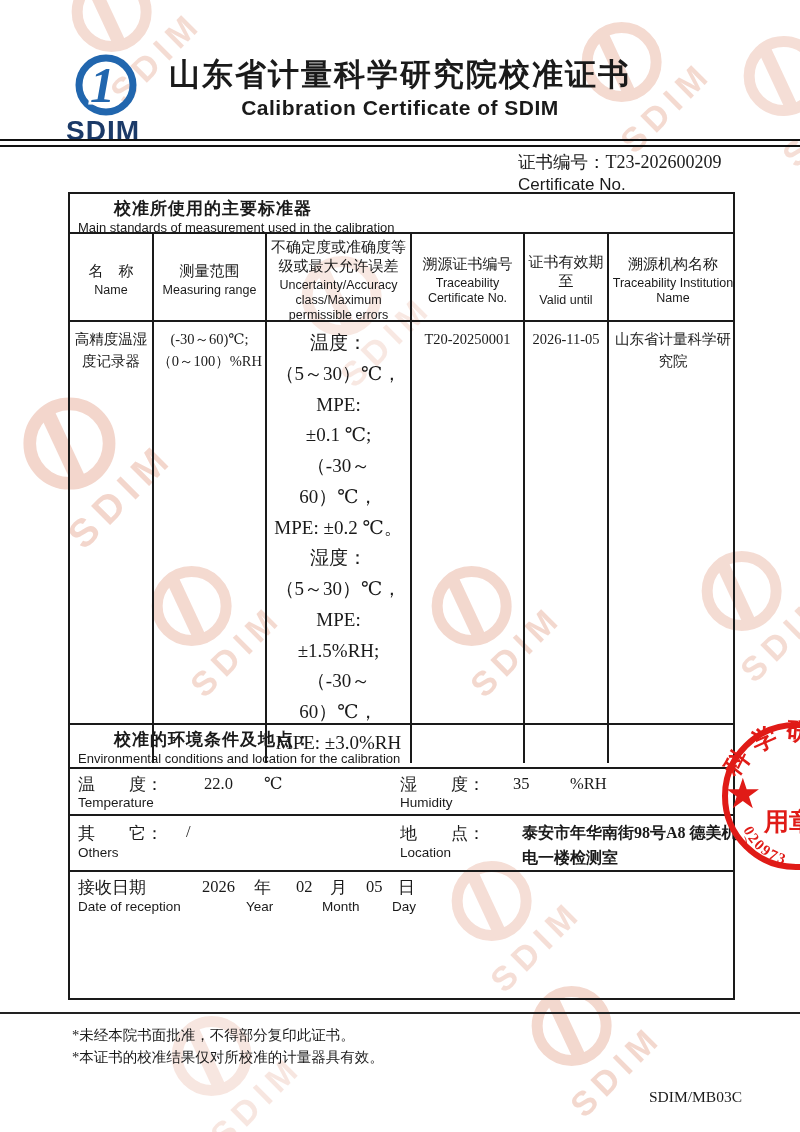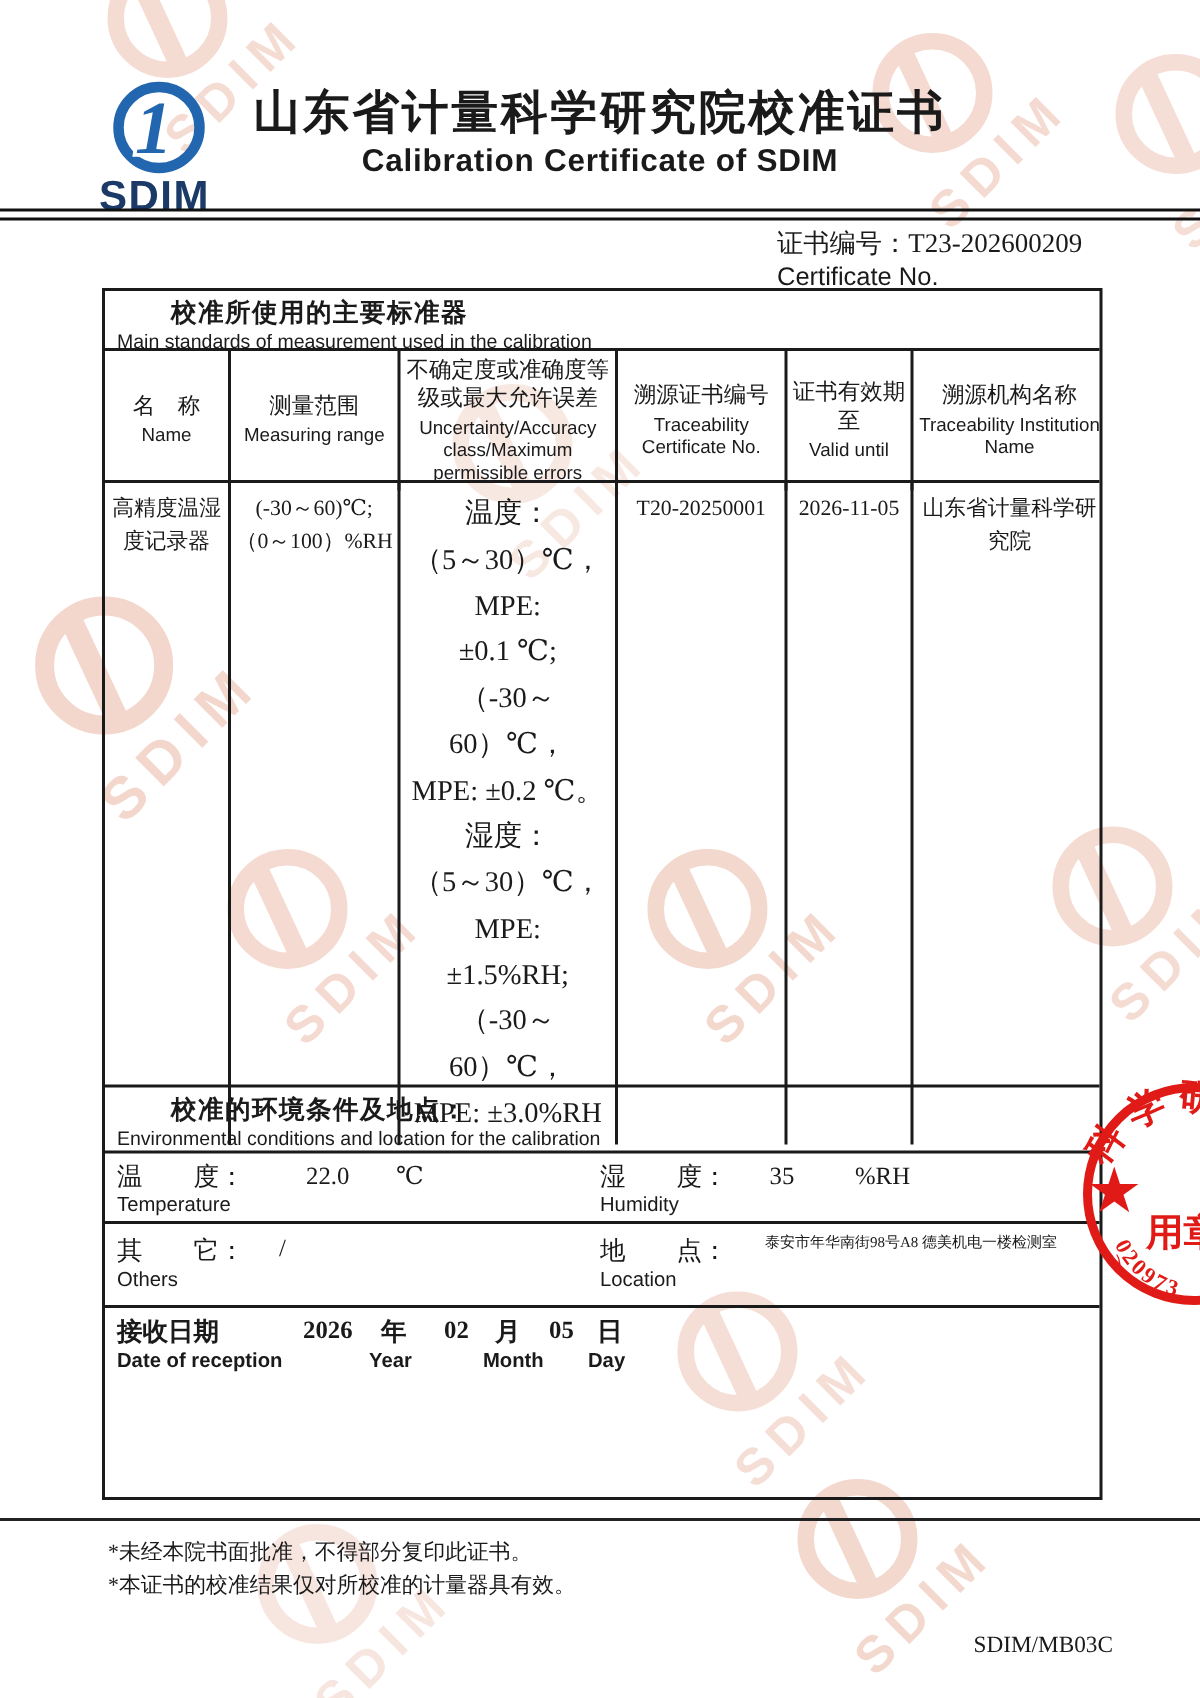--- a/index.html
+++ b/index.html
@@ -41,26 +41,26 @@
   .hdr-row .cell{display:flex;flex-direction:column;justify-content:center;align-items:center;}
   .hdr-zh{font-size:15px;line-height:1.25;}
   .hdr-en{font-family:"Liberation Sans","DejaVu Sans",sans-serif;font-size:12.5px;line-height:1.2;margin-top:2px;}
   .data-row{height:403px;}
   .data-row .cell{font-size:14.5px;line-height:1.55;padding-top:6px;}
   .u-line{font-size:19px;line-height:1.62;}
 
   .env-title{height:44px;padding:3px 8px 0 8px;}
   .env-row{height:47px;}
   .env-row2{height:56px;}
-  .rec-row{height:36px;font-weight:bold;}
+  .rec-row{height:36px;}
   .abs{position:absolute;white-space:nowrap;}
   .lbl-zh{font-size:17px;}
   .lbl-en{font-family:"Liberation Sans","DejaVu Sans",sans-serif;font-size:13.5px;}
   .val{font-size:16.5px;}
-  .loc-val{position:absolute;left:440px;top:5px;width:216px;font-size:10px;line-height:1.55;white-space:normal;}
+  .loc-val{position:absolute;left:452px;top:5px;width:216px;font-size:16px;line-height:1.55;white-space:normal;font-weight:bold;}
 
   .notice{height:82px;padding:4px 8px 0 8px;}
   .notice-title{font-size:15px;}
   .notice-item{font-size:15px;line-height:1.42;}
 
   
   .bottom-rule{position:absolute;left:0;top:1012px;width:800px;border-top:2.5px solid #222;z-index:1;}
   .footnotes{position:absolute;left:72px;top:1024px;z-index:1;}
   .footnote{font-size:14.5px;line-height:1.55;}
   .doc-code{position:absolute;right:58px;top:1088px;font-size:15.5px;z-index:1;}

